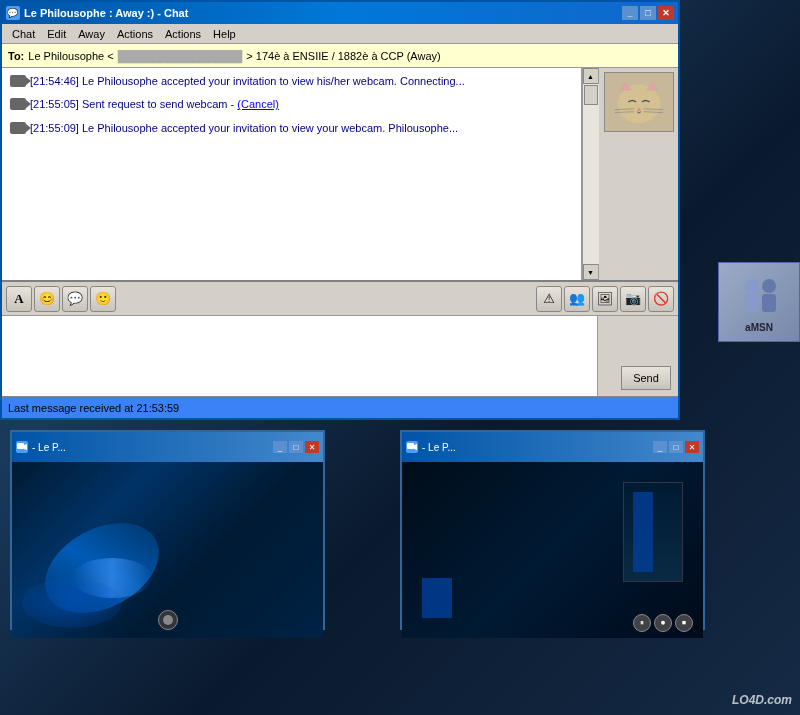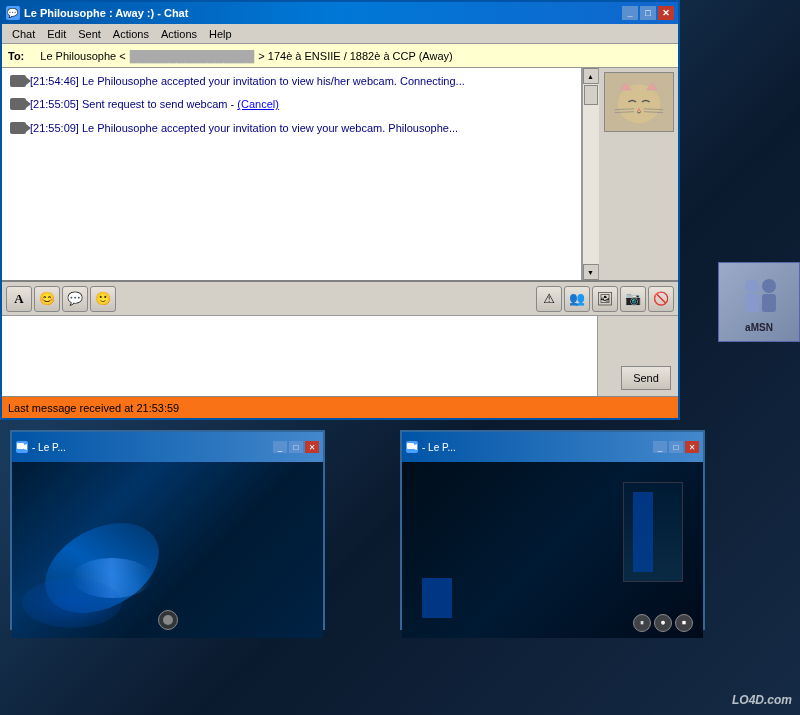--- a/index.html
+++ b/index.html
@@ -287,21 +287,21 @@
       background: linear-gradient(to bottom, #e8e4dc, #c8c4bc);
       border: 1px solid #888;
       font-size: 11px;
       cursor: pointer;
       margin-left: 16px;
     }
 
     
     .status-bar {
       height: 22px;
-      background: #f97316;
+      background: #3b82f6;
       border-top: 1px solid #888;
       display: flex;
       align-items: center;
       padding: 0 6px;
       font-size: 11px;
       flex-shrink: 0;
     }
 
     
     .webcam-window-1 {
@@ -478,28 +478,28 @@
       <div class="title-controls">
         <div class="title-btn minimize">_</div>
         <div class="title-btn maximize">□</div>
         <div class="title-btn close">✕</div>
       </div>
     </div>
 
     <div class="menu-bar">
       <span class="menu-item">Chat</span>
       <span class="menu-item">Edit</span>
-      <span class="menu-item">Sent</span>
+      <span class="menu-item">Away</span>
       <span class="menu-item">Actions</span>
       <span class="menu-item">Actions</span>
       <span class="menu-item">Help</span>
     </div>
 
     <div class="to-field">
-      <span style="font-weight:bold; margin-right:16px;text-align:right;">To:</span>
+      <span style="font-weight:bold; margin-right:4px;text-align:right;">To:</span>
       <span>Le Philousophe &lt;<span style="background:#aaa; color:#aaa; margin:0 4px;">████████████████</span>&gt; 174è à ENSIIE / 1882è à CCP (Away)</span>
     </div>
 
     <div class="chat-main">
 
       <div class="chat-messages">
         <div class="messages-inner">
 
           <div class="message-line">
             <span class="webcam-icon"></span>

